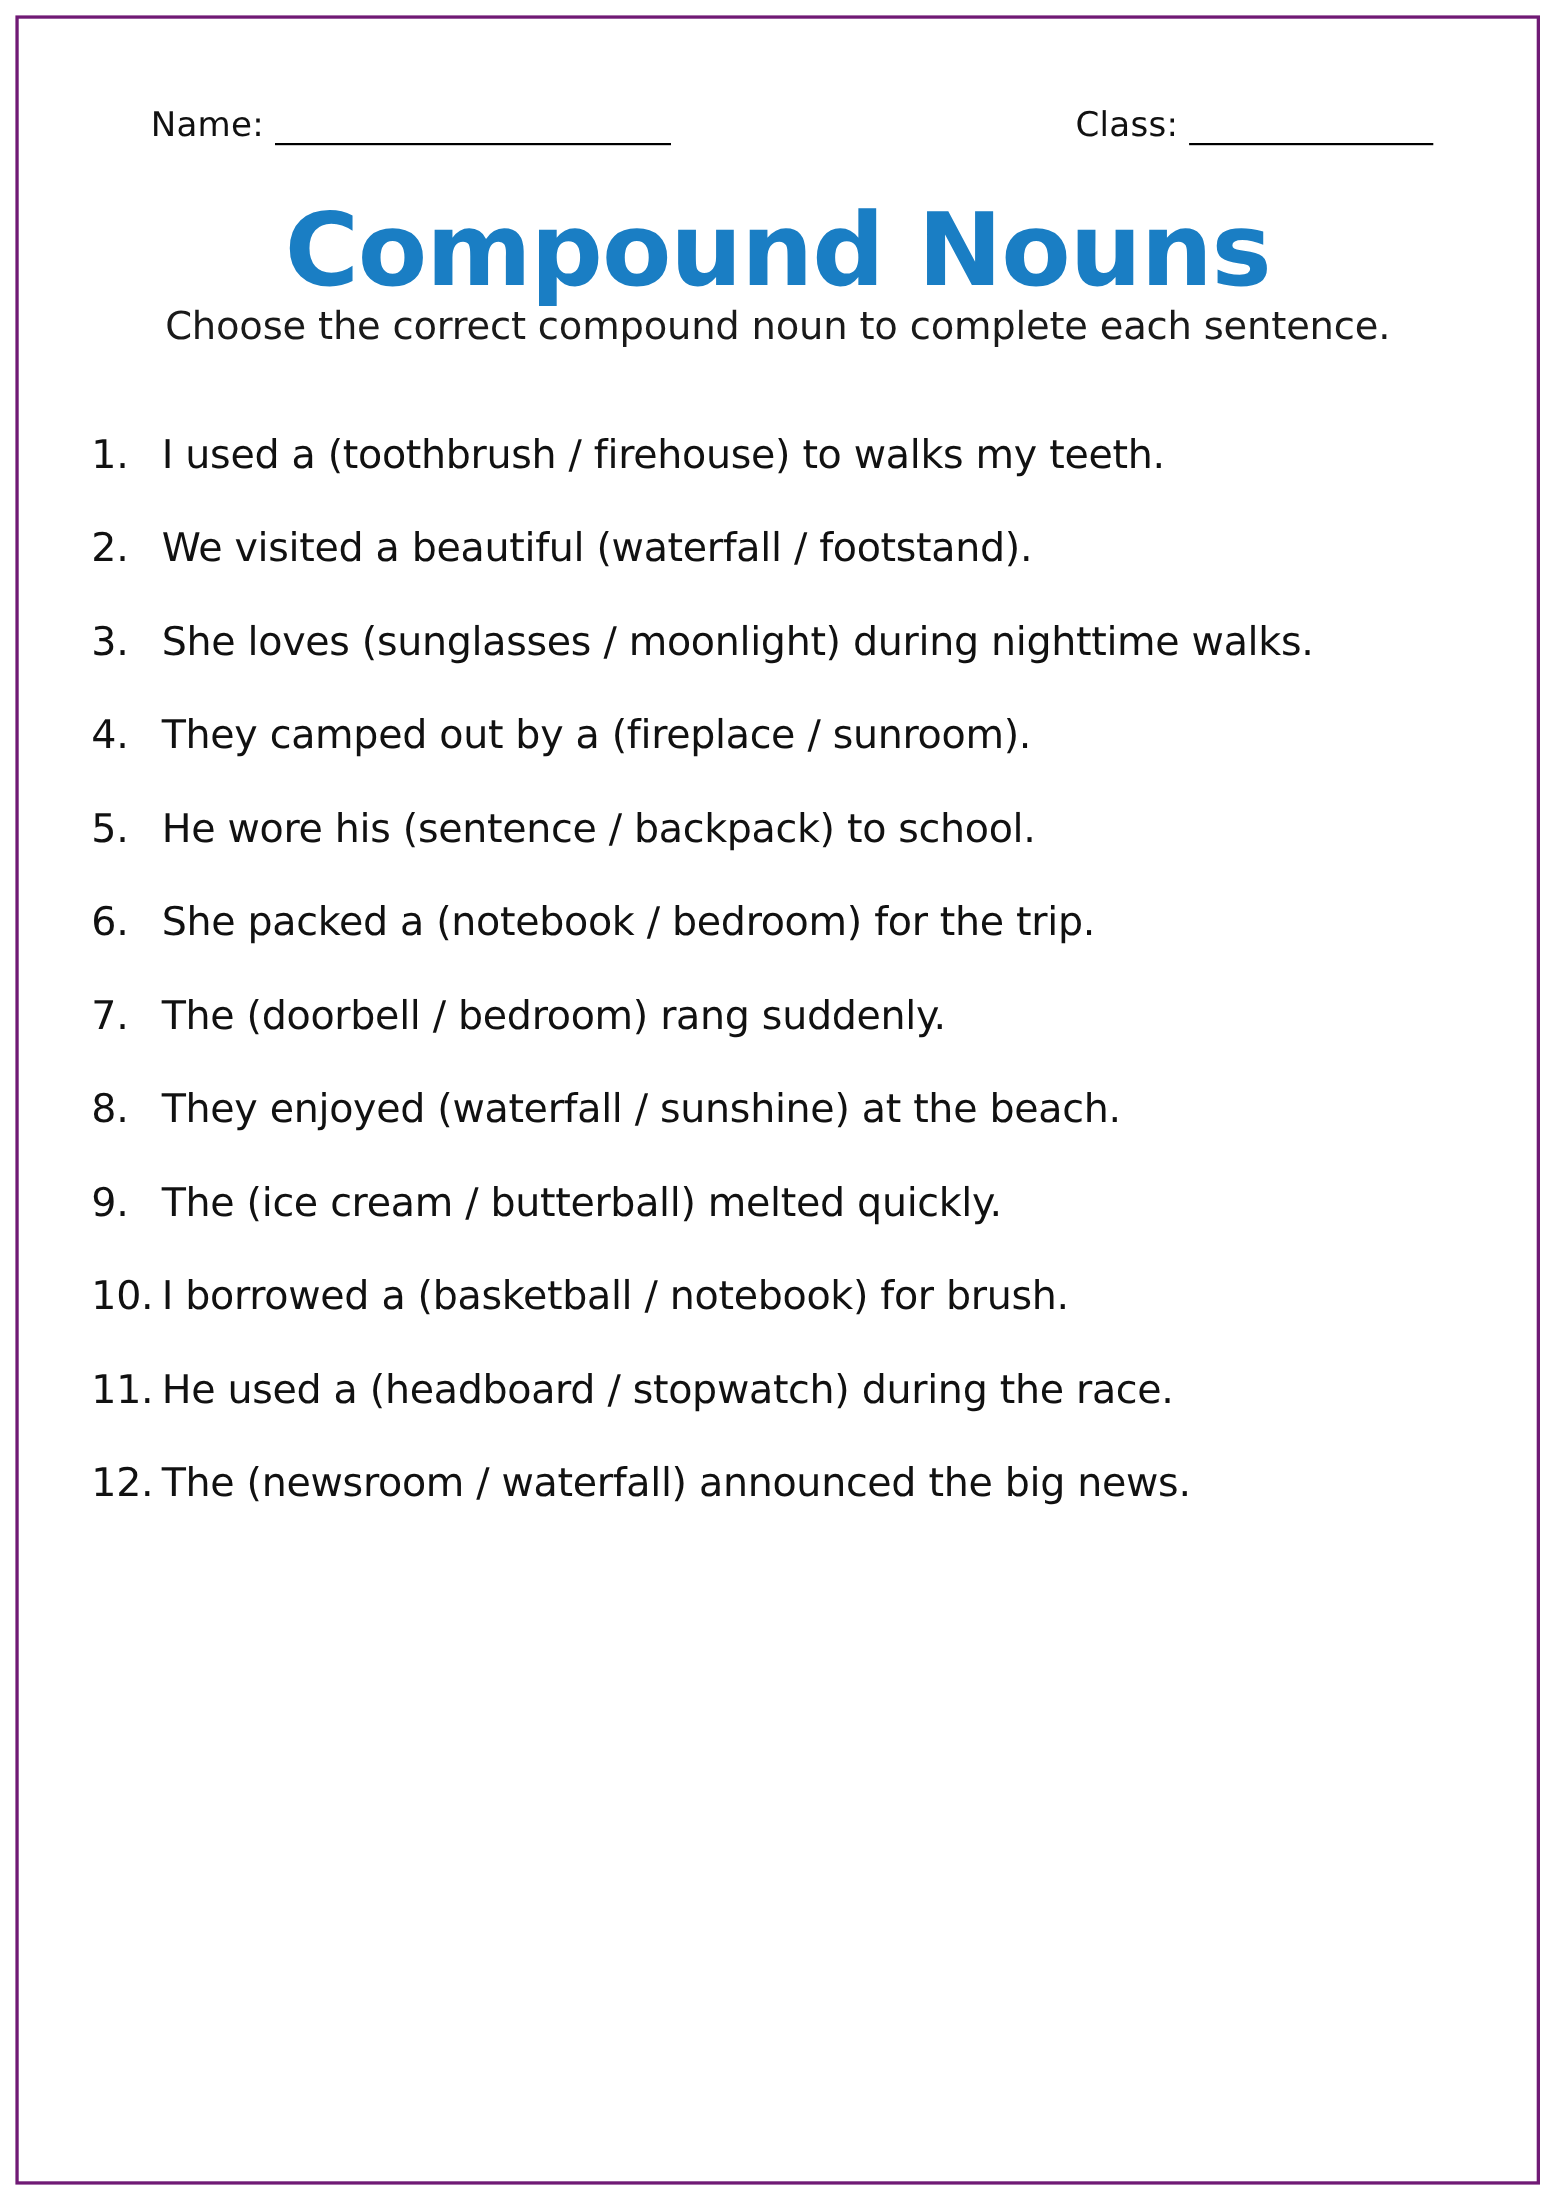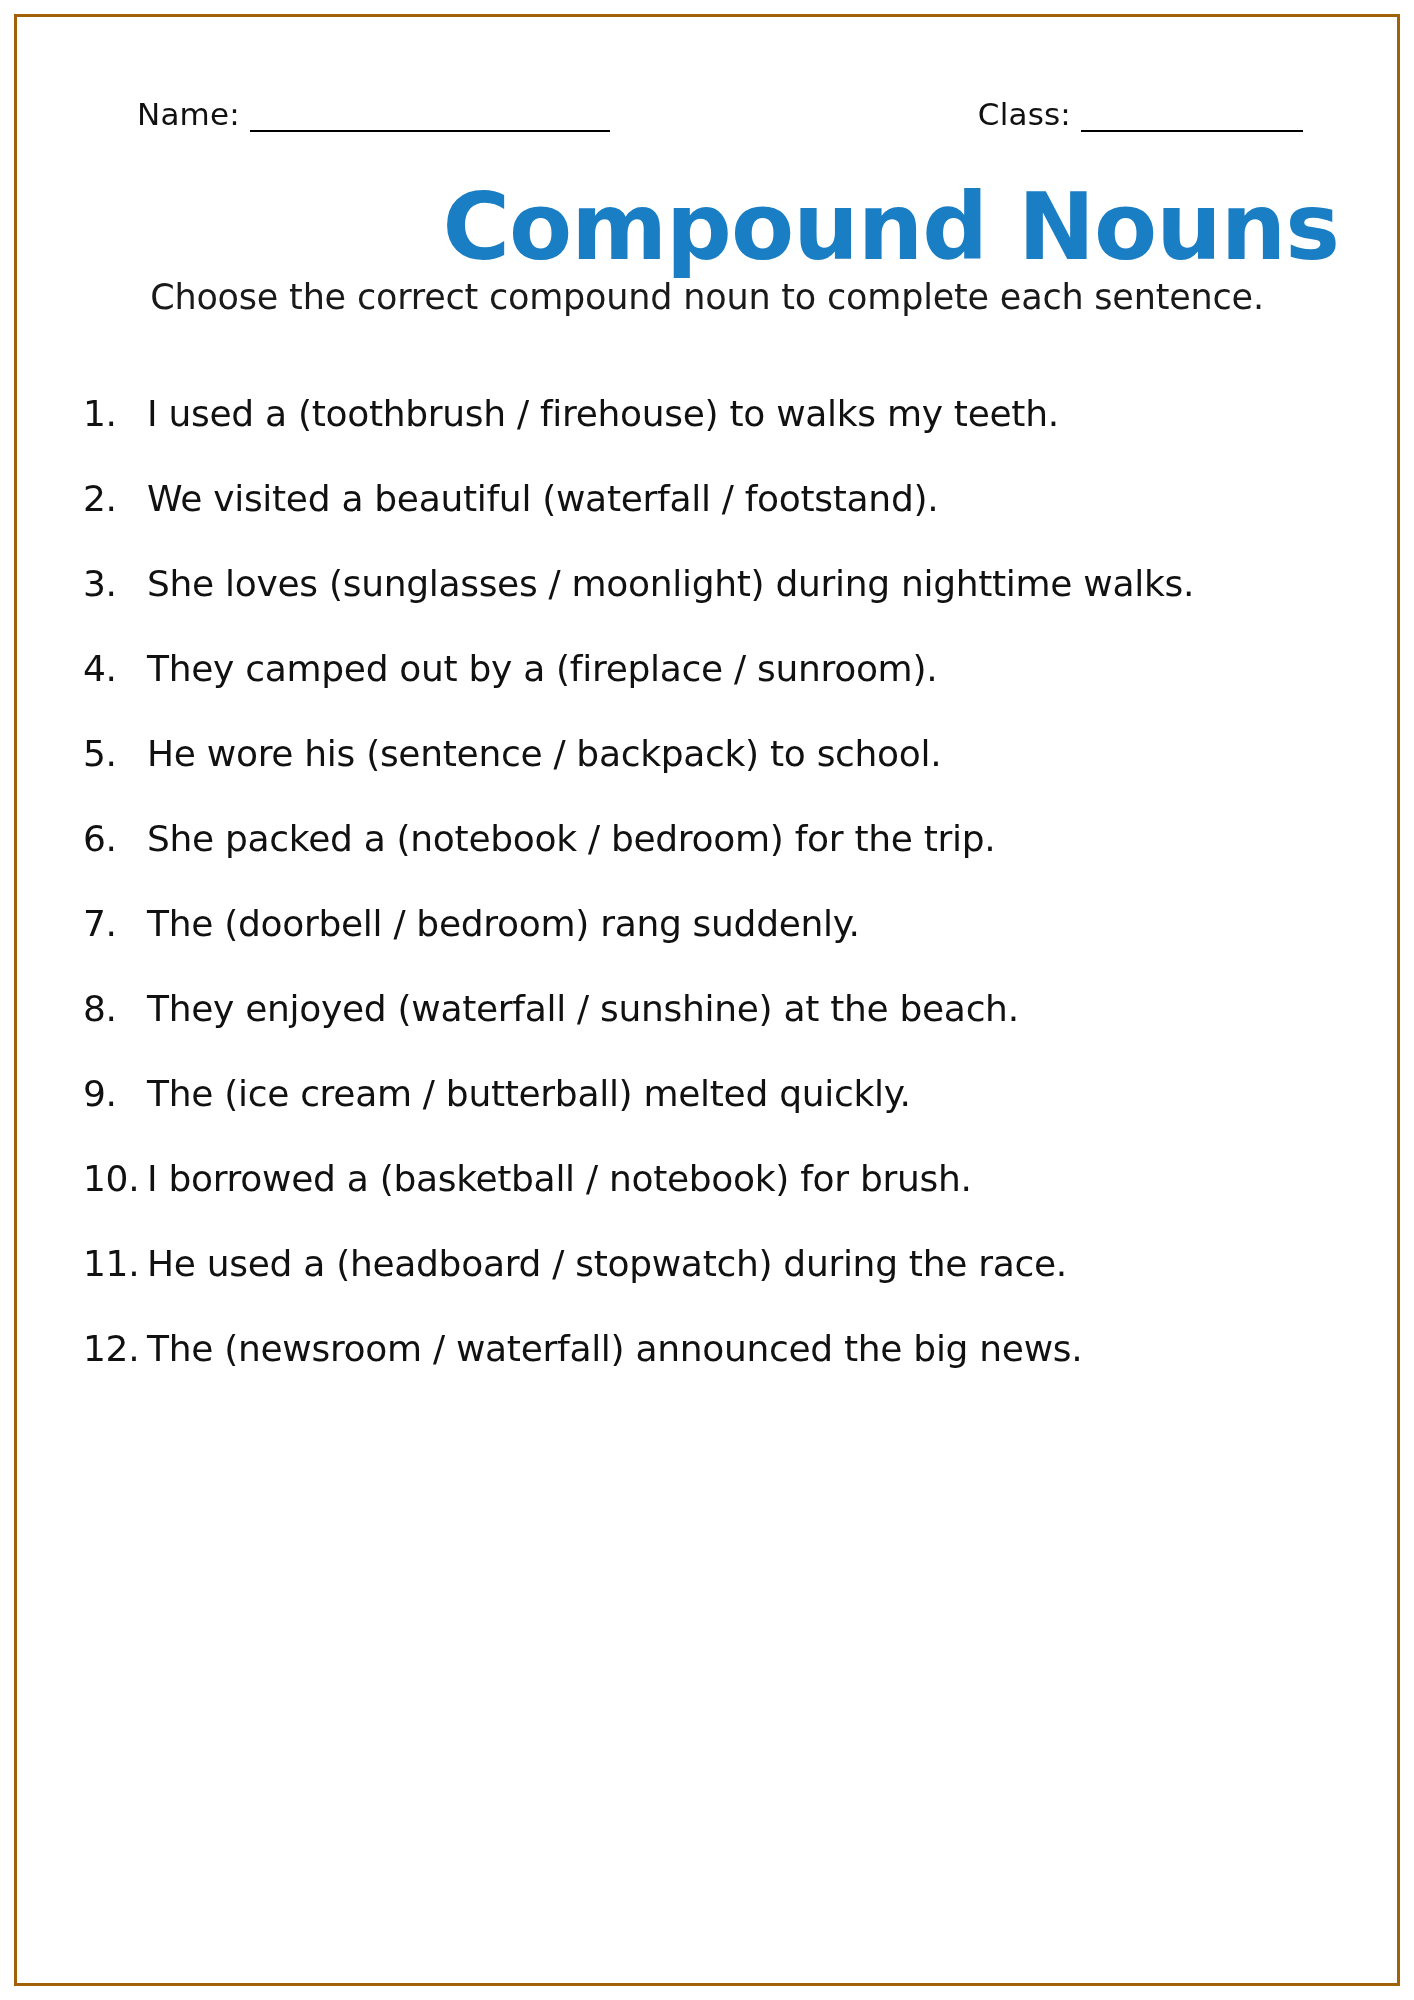--- a/index.html
+++ b/index.html
@@ -20,21 +20,21 @@
     box-sizing: border-box;
     background: #ffffff;
   }
   .sheet {
     position: absolute;
     left: 14px;
     top: 14px;
     width: 1386px;
     height: 1972px;
     box-sizing: border-box;
-    border: 3px solid #a16207;
+    border: 3px solid #701a75;
     background: #ffffff;
     overflow: hidden;
   }
   .inner {
     position: absolute;
     left: 0;
     top: 0;
     right: 0;
     bottom: 0;
     padding: 0 58px;
@@ -67,21 +67,21 @@
     border-bottom: 2.5px solid #000000;
     height: 30px;
     margin-left: 10px;
   }
   .name-line { width: 360px; }
   .class-line { width: 222px; }
   .spacer { flex: 1 1 auto; }
 
   
   .title {
-    text-align: right;
+    text-align: center;
     margin-top: 48px;
     font-family: "DejaVu Sans", sans-serif;
     font-weight: bold;
     font-size: 92px;
     line-height: 1.05;
     color: #1a7ec4;
     letter-spacing: -1px;
   }
 
   .subtitle {

